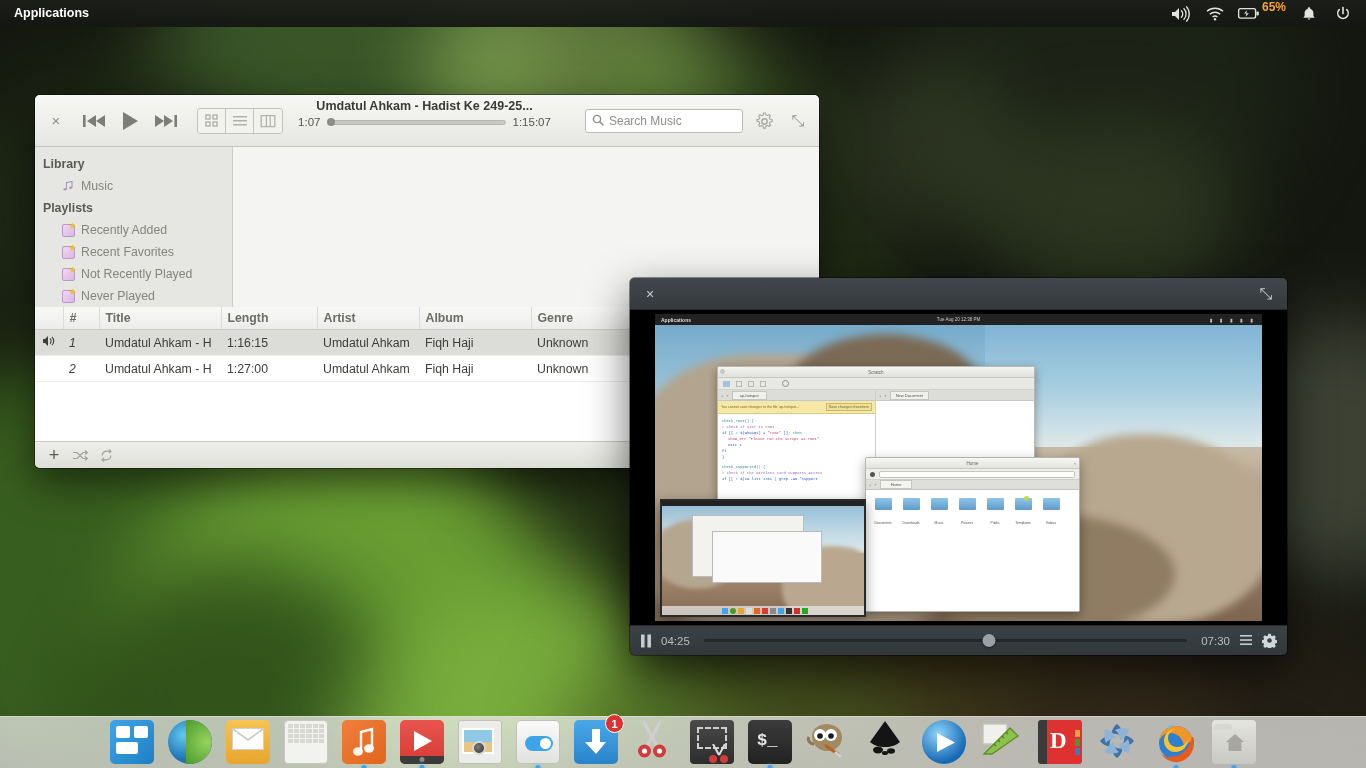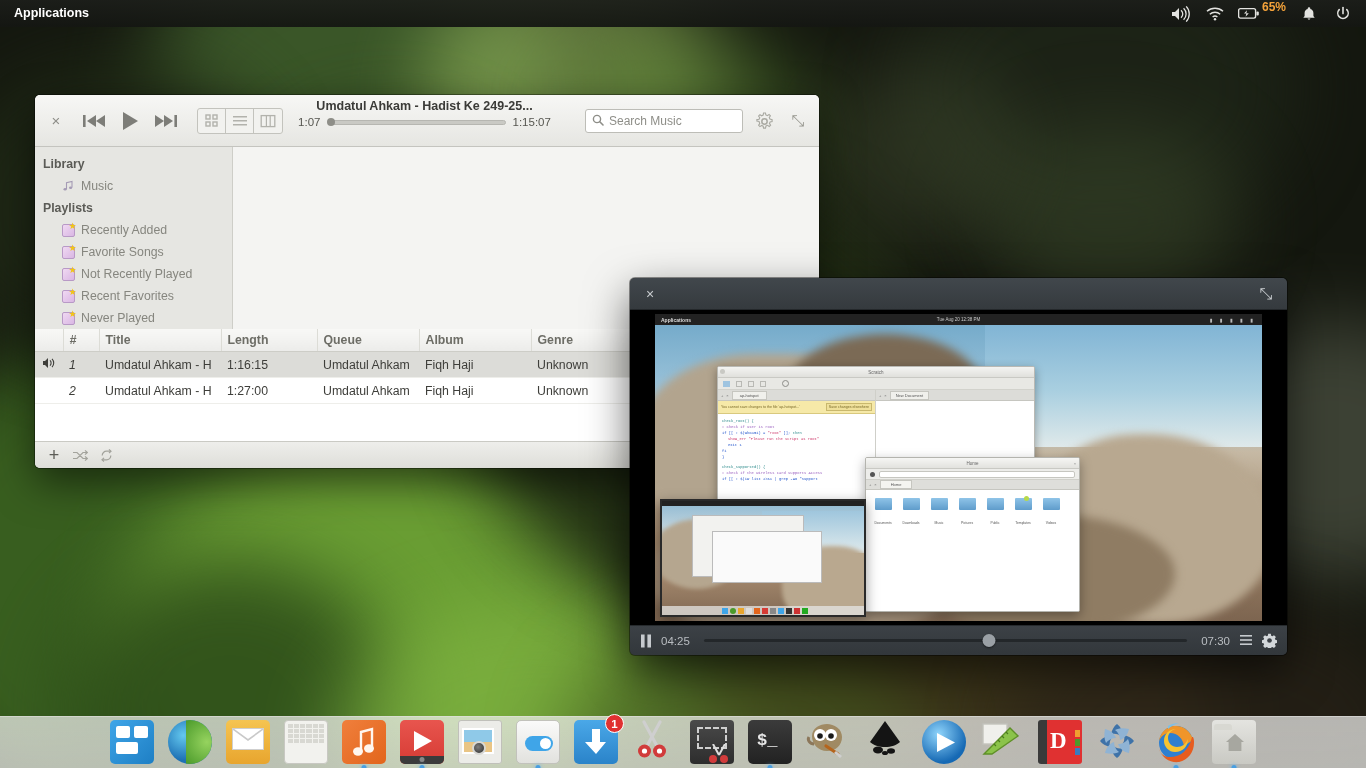--- a/index.html
+++ b/index.html
@@ -465,51 +465,45 @@
       <div class="sb-item">
         <span class="sb-ico">
             <span class="pl-ico"></span>
           </span>
         <span>Recently Added</span>
       </div>
       <div class="sb-item">
         <span class="sb-ico">
             <span class="pl-ico"></span>
           </span>
-        <span>Favorite Songs</span>
+        <span>Recent Favorites</span>
       </div>
       <div class="sb-item">
         <span class="sb-ico">
             <span class="pl-ico"></span>
           </span>
         <span>Not Recently Played</span>
-      </div>
-      <div class="sb-item">
-        <span class="sb-ico">
-            <span class="pl-ico"></span>
-          </span>
-        <span>Recent Favorites</span>
       </div>
       <div class="sb-item">
         <span class="sb-ico">
             <span class="pl-ico"></span>
           </span>
         <span>Never Played</span>
       </div>
     </div>
 
     <div id="music-main">
       <table class="tracks">
         <thead>
           <tr>
             <th class="spk"></th>
             <th class="idx">#</th>
             <th style="width:122px">Title</th>
             <th style="width:96px">Length</th>
-            <th style="width:102px">Queue</th>
+            <th style="width:102px">Artist</th>
             <th style="width:112px">Album</th>
             <th>Genre</th>
           </tr>
         </thead>
         <tbody>
           <tr class="sel">
             <td class="spk">
               <svg width="15" height="12" viewBox="0 0 15 12">
                   <path d="M1 4h2l3-3v10l-3-3H1z" fill="#3e3e3a"></path>
                   <path d="M8 3.4a3.6 3.6 0 010 5.2M10 1.8a6 6 0 010 8.4" stroke="#3e3e3a" stroke-width="1.1" fill="none"></path>

